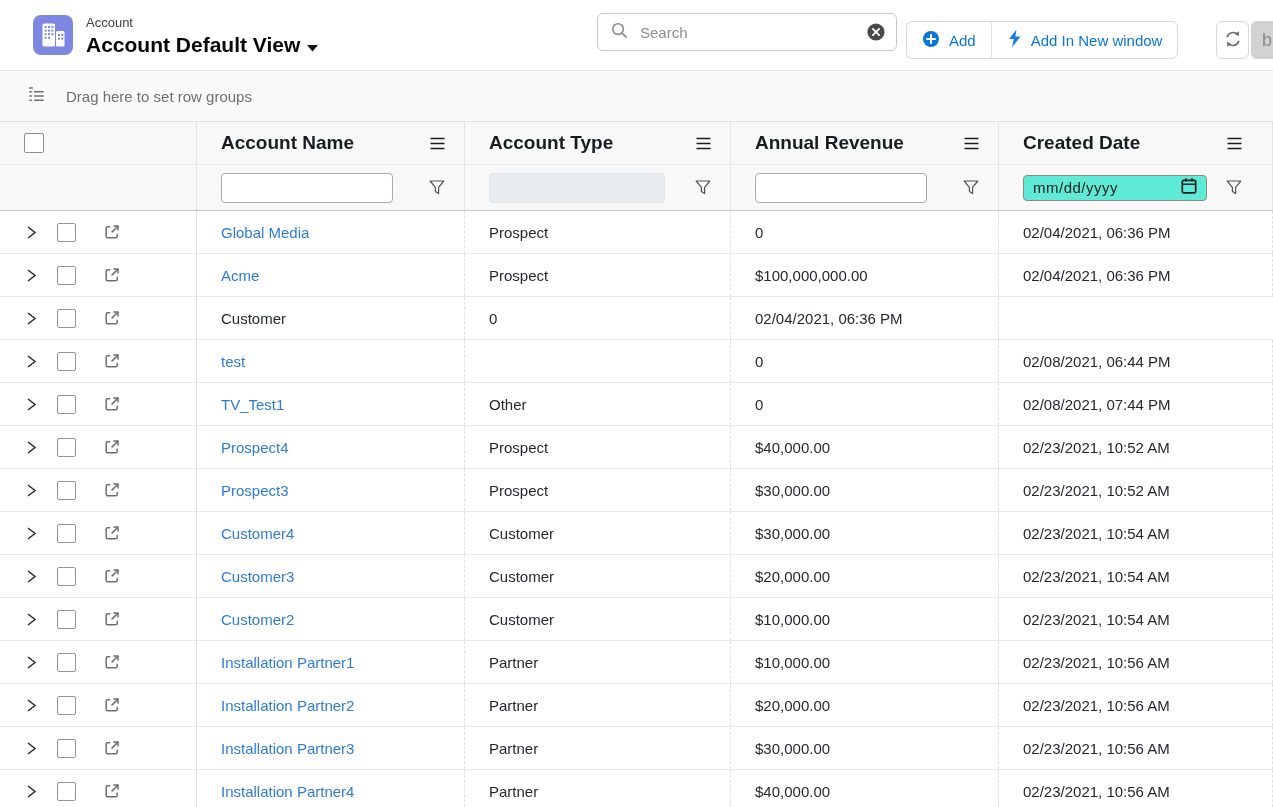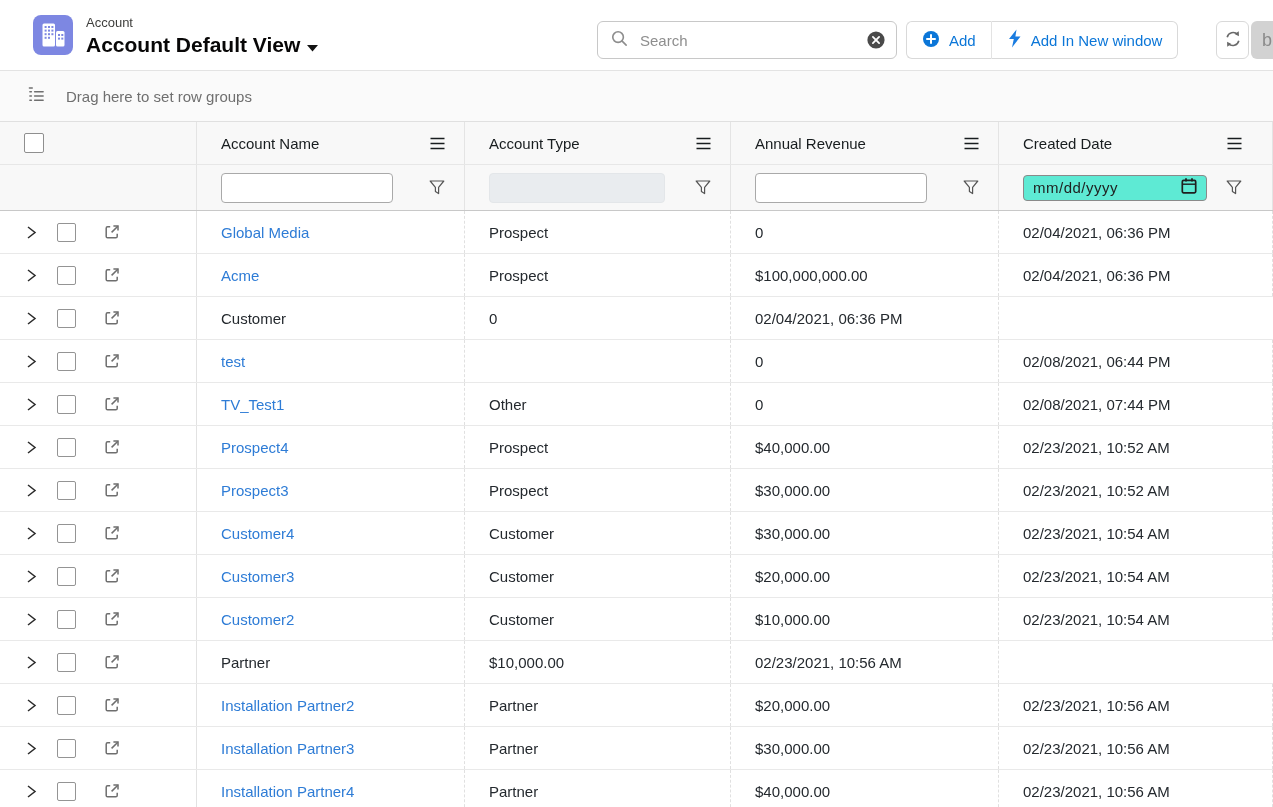--- a/index.html
+++ b/index.html
@@ -8,21 +8,21 @@
 
   
   .topbar{position:relative;height:70px;background:#fff;border-bottom:1px solid #e3e3e3;}
   .entity{position:absolute;left:33px;top:15px;display:flex;gap:13px;align-items:flex-start;}
   .entity-icon{width:40px;height:40px;border-radius:8px;background:#7d87e2;flex:0 0 auto;}
   .entity-label{font-size:13px;color:#3e3e3c;line-height:15px;}
   .entity-title-row{display:flex;align-items:center;gap:7px;cursor:pointer;margin-top:3px;}
   .entity-title{font-size:21px;font-weight:bold;color:#080707;line-height:24px;}
   .caret{margin-top:3px;}
 
-  .searchbox{position:absolute;left:597px;top:21px;width:300px;height:38px;border:1px solid #c8c8c8;
+  .searchbox{position:absolute;left:597px;top:13px;width:300px;height:38px;border:1px solid #c8c8c8;
              border-radius:6px;box-sizing:border-box;display:flex;align-items:center;padding:0 10px 0 12px;background:#fff;}
   .searchbox input{border:none;outline:none;flex:1;font-size:15px;color:#333;margin-left:9px;
                    font-family:"Liberation Sans",sans-serif;background:transparent;min-width:0;}
   .searchbox input::placeholder{color:#8e8e8e;}
   .clear-btn{border:none;background:transparent;padding:0;cursor:pointer;display:flex;}
 
   .btn-group{position:absolute;left:906px;top:21px;height:28px;display:flex;}
   .btn{background:#fff;border:1px solid #d9d9d9;display:flex;align-items:center;gap:9px;
        font-size:15px;color:#0b76d8;padding:0 15px;cursor:pointer;box-sizing:border-box;height:38px;
        font-family:"Liberation Sans",sans-serif;white-space:nowrap;}
@@ -38,21 +38,21 @@
   .groupbar{height:50px;background:#fafafa;border-bottom:1px solid #e0e0e0;display:flex;
             align-items:center;padding-left:28px;gap:21px;color:#6f6f6f;font-size:15px;box-sizing:content-box;}
 
   
   .row-grid{display:grid;grid-template-columns:197px 268px 266px 268px minmax(0,1fr);}
 
   .grid-header{height:42px;background:#f8f8f8;border-bottom:1px solid #e7e7e7;}
   .hcell{display:flex;align-items:center;justify-content:space-between;
          padding:0 19px 0 24px;border-right:1px solid #e4e4e4;overflow:hidden;}
   .hcell:last-child{padding-right:30px;}
-  .hlabel{font-size:15px;font-weight:normal;color:#181d1f;white-space:nowrap;}
+  .hlabel{font-size:19px;font-weight:bold;color:#181d1f;white-space:nowrap;}
   .menu-btn{border:none;background:transparent;padding:0;cursor:pointer;display:flex;}
 
   .filter-row{height:45px;background:#f8f8f8;border-bottom:1px solid #c8c8c8;}
   .fcell{display:flex;align-items:center;justify-content:space-between;gap:8px;
          padding:0 19px 0 24px;border-right:1px solid #e4e4e4;overflow:hidden;}
   .fcell:last-child{padding-right:30px;}
   .finput{width:172px;height:30px;border:1px solid #a9a9a9;border-radius:4px;background:#fff;
           box-sizing:border-box;font-size:14px;padding:0 8px;outline:none;
           font-family:"Liberation Sans",sans-serif;}
   .finput-disabled{width:176px;height:30px;border:1px solid #e3e6e9;border-radius:4px;background:#e9ecef;box-sizing:border-box;}
@@ -585,20 +585,23 @@
       <span class="checkbox"></span>
       <button class="ext-btn">
         <svg width="18" height="18" viewBox="0 0 18 18" fill="none" stroke="#6e6e6e" stroke-width="1.5">
           <path d="M7.2 3.8 H4.6 A1.4 1.4 0 0 0 3.2 5.2 V13.4 A1.4 1.4 0 0 0 4.6 14.8 H12.8 A1.4 1.4 0 0 0 14.2 13.4 V10.8"></path>
           <polyline points="10.4,3 15,3 15,7.6"></polyline>
           <line x1="8.6" y1="9.4" x2="14.8" y2="3.2"></line>
         </svg>
       </button>
     </div>
     <div class="cell">
+      <a class="name-link">Installation Partner1</a>
+    </div>
+    <div class="cell">
       <span>Partner</span>
     </div>
     <div class="cell">
       <span>$10,000.00</span>
     </div>
     <div class="cell">
       <span>02/23/2021, 10:56 AM</span>
     </div>
   </div>
 

